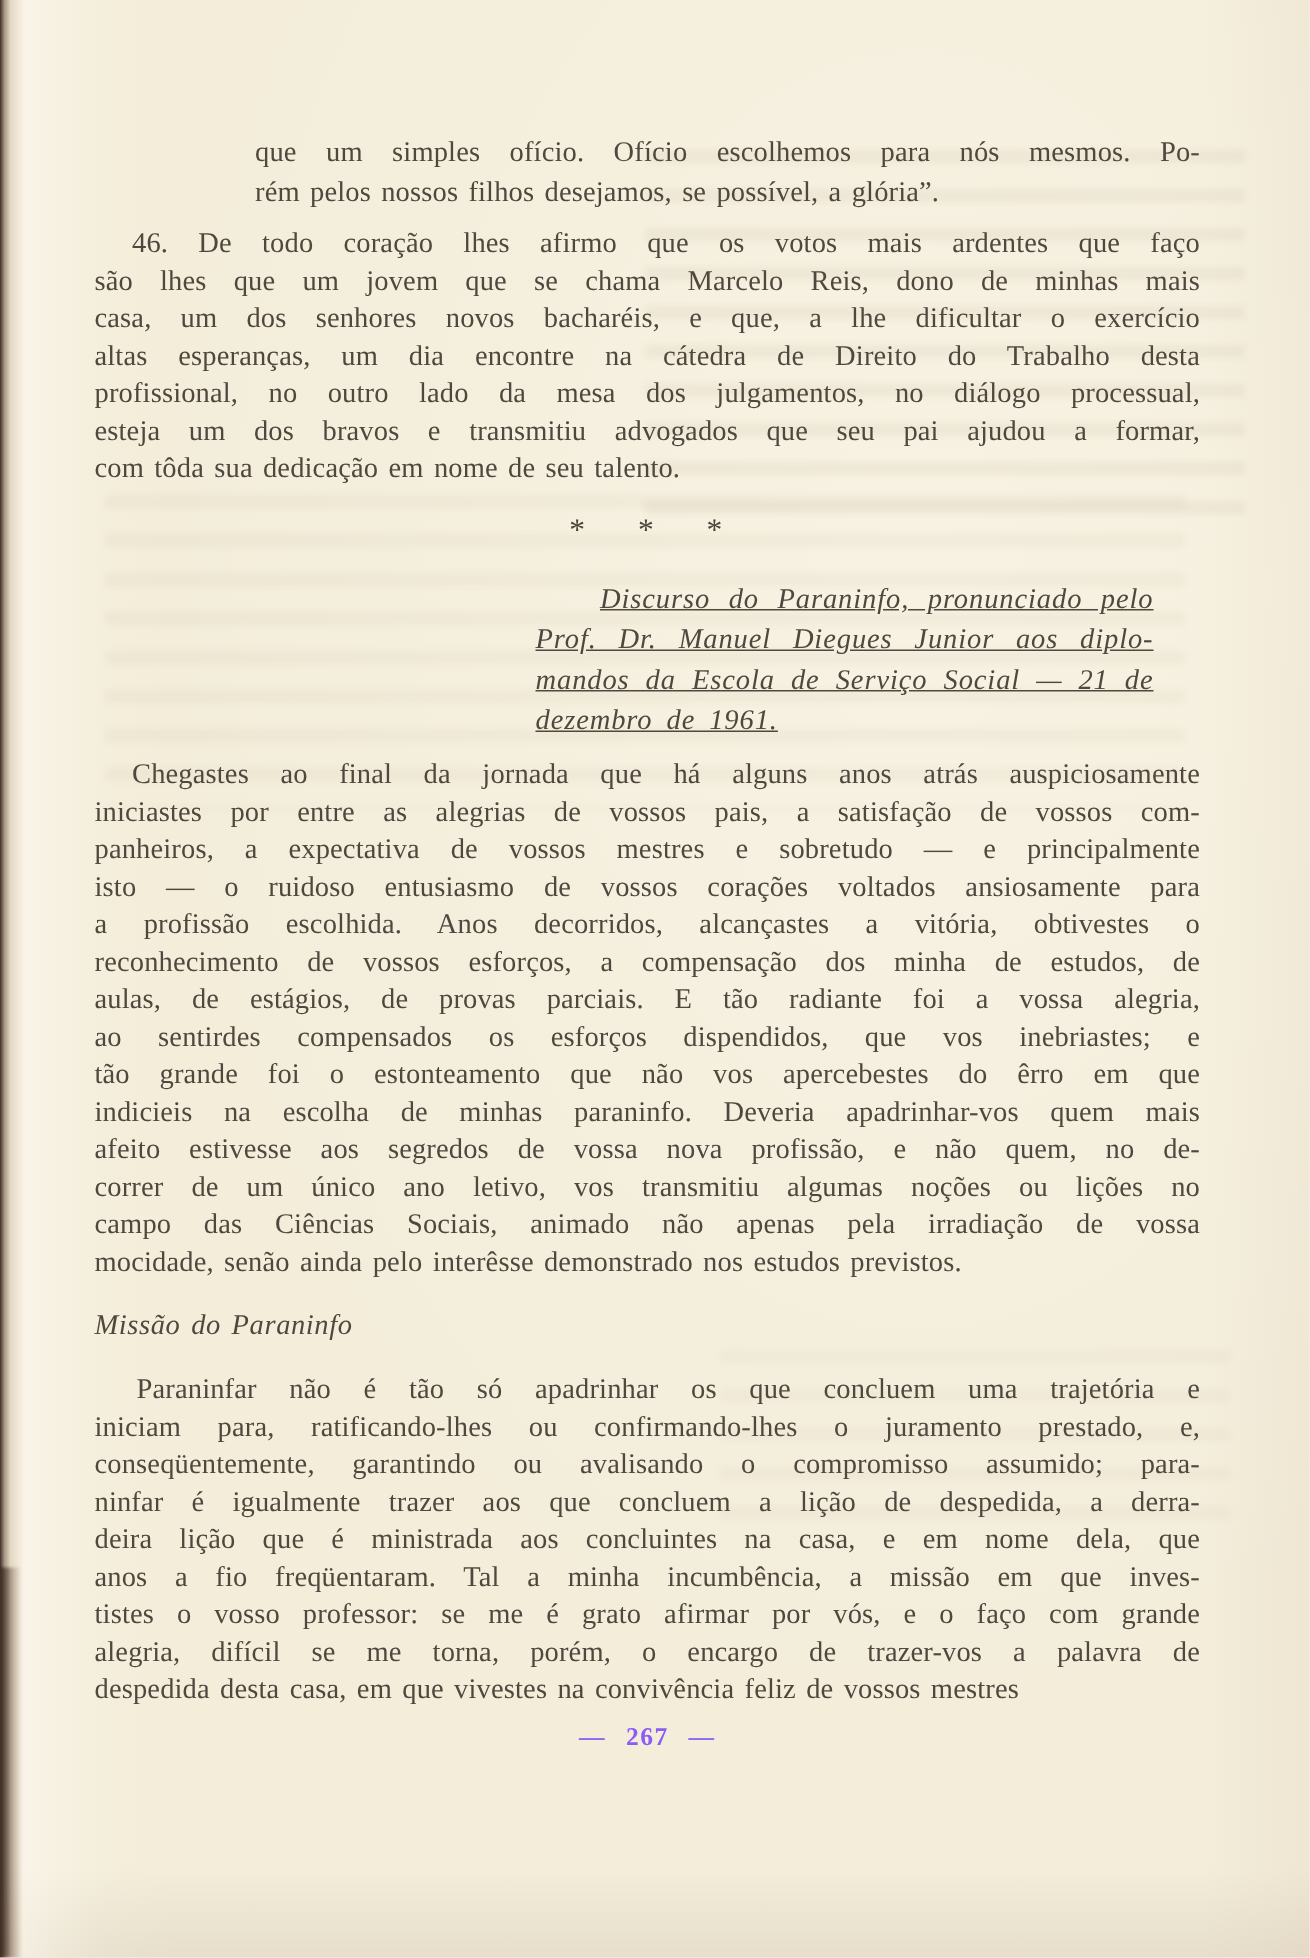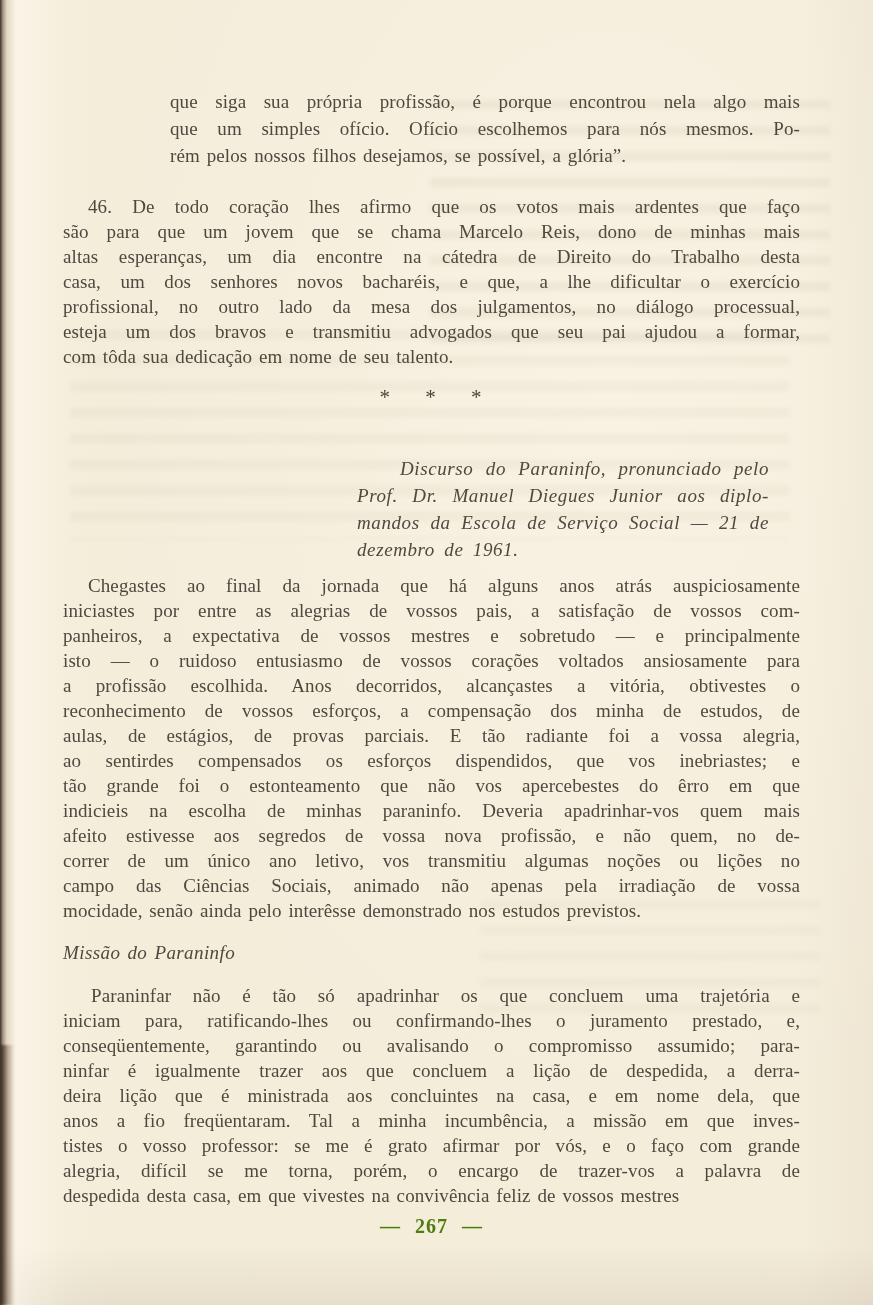--- a/index.html
+++ b/index.html
@@ -67,86 +67,86 @@
   }
 
   .ln { text-align: justify; text-align-last: justify; }
   .ln-last { text-align-last: left; }
 
   .quote {
     margin: 88px 0 0 107px;
     line-height: 27px;
   }
 
-  .para-46 { margin-top: 25px; font-family: Liberation Serif, serif; }
+  .para-46 { margin-top: 8px; font-family: Liberation Serif, serif; }
   .para-46 .ln-first { text-indent: 25px; }
 
   .stars {
     margin-top: 16px;
     text-align: center;
     word-spacing: 26px;
     letter-spacing: 2px;
     font-size: 21px;
     color: #4c443b;
   }
 
   .citation {
-    margin: 45px 0 0 294px;
+    margin: 20px 0 0 294px;
     width: 412px;
     font-style: italic;
     line-height: 27px;
     letter-spacing: 0.6px;
     word-spacing: 4px;
+    text-decoration: underline;
   }
   .citation .ln-first { text-indent: 43px; }
 
   .para-chegastes { margin-top: 10px; font-family: Liberation Serif, serif; }
   .para-chegastes .ln-first { text-indent: 25px; }
 
   .section-heading {
     margin-top: 17px;
     font-style: italic;
     letter-spacing: 0.4px;
   }
 
   .para-paraninfar { margin-top: 18px; }
   .para-paraninfar .ln-first { text-indent: 28px; }
 
   .page-number {
     margin-top: 6px;
     text-align: center;
-    font-size: 20px;
+    font-size: 17px;
     font-weight: 600;
     letter-spacing: 1px;
     word-spacing: 8px;
-    color: #4d7c0f;
+    color: #8b5cf6;
   }
 </style>
 </head>
 <body>
 
 <div class="paper"></div>
 <div class="paper-corner-bl"></div>
 <div class="ghost ghost-a"></div>
 <div class="ghost ghost-b"></div>
 <div class="ghost ghost-c"></div>
 
 <div class="content">
 
   <div class="quote">
-      <div class="ln ln-first">que siga sua própria profissão, é porque encontrou nela algo mais</div>
       <div class="ln">que um simples ofício. Ofício escolhemos para nós mesmos. Po-</div>
       <div class="ln ln-last">rém pelos nossos filhos desejamos, se possível, a glória”.</div>
     </div>
 
   <div class="para-46">
       <div class="ln ln-first">46.  De todo coração lhes afirmo que os votos mais ardentes que faço</div>
-      <div class="ln">são para que um jovem que se chama Marcelo Reis, dono de minhas mais</div>
+      <div class="ln">são lhes que um jovem que se chama Marcelo Reis, dono de minhas mais</div>
+      <div class="ln">casa, um dos senhores novos bacharéis, e que, a lhe dificultar o exercício</div>
       <div class="ln">altas esperanças, um dia encontre na cátedra de Direito do Trabalho desta</div>
-      <div class="ln">casa, um dos senhores novos bacharéis, e que, a lhe dificultar o exercício</div>
       <div class="ln">profissional, no outro lado da mesa dos julgamentos, no diálogo processual,</div>
       <div class="ln">esteja um dos bravos e transmitiu advogados que seu pai ajudou a formar,</div>
       <div class="ln ln-last">com tôda sua dedicação em nome de seu talento.</div>
     </div>
 
   <div class="stars">* * *</div>
 
   <div class="citation">
       <div class="ln ln-first">Discurso do Paraninfo, pronunciado pelo</div>
       <div class="ln">Prof. Dr. Manuel Diegues Junior aos diplo-</div>

